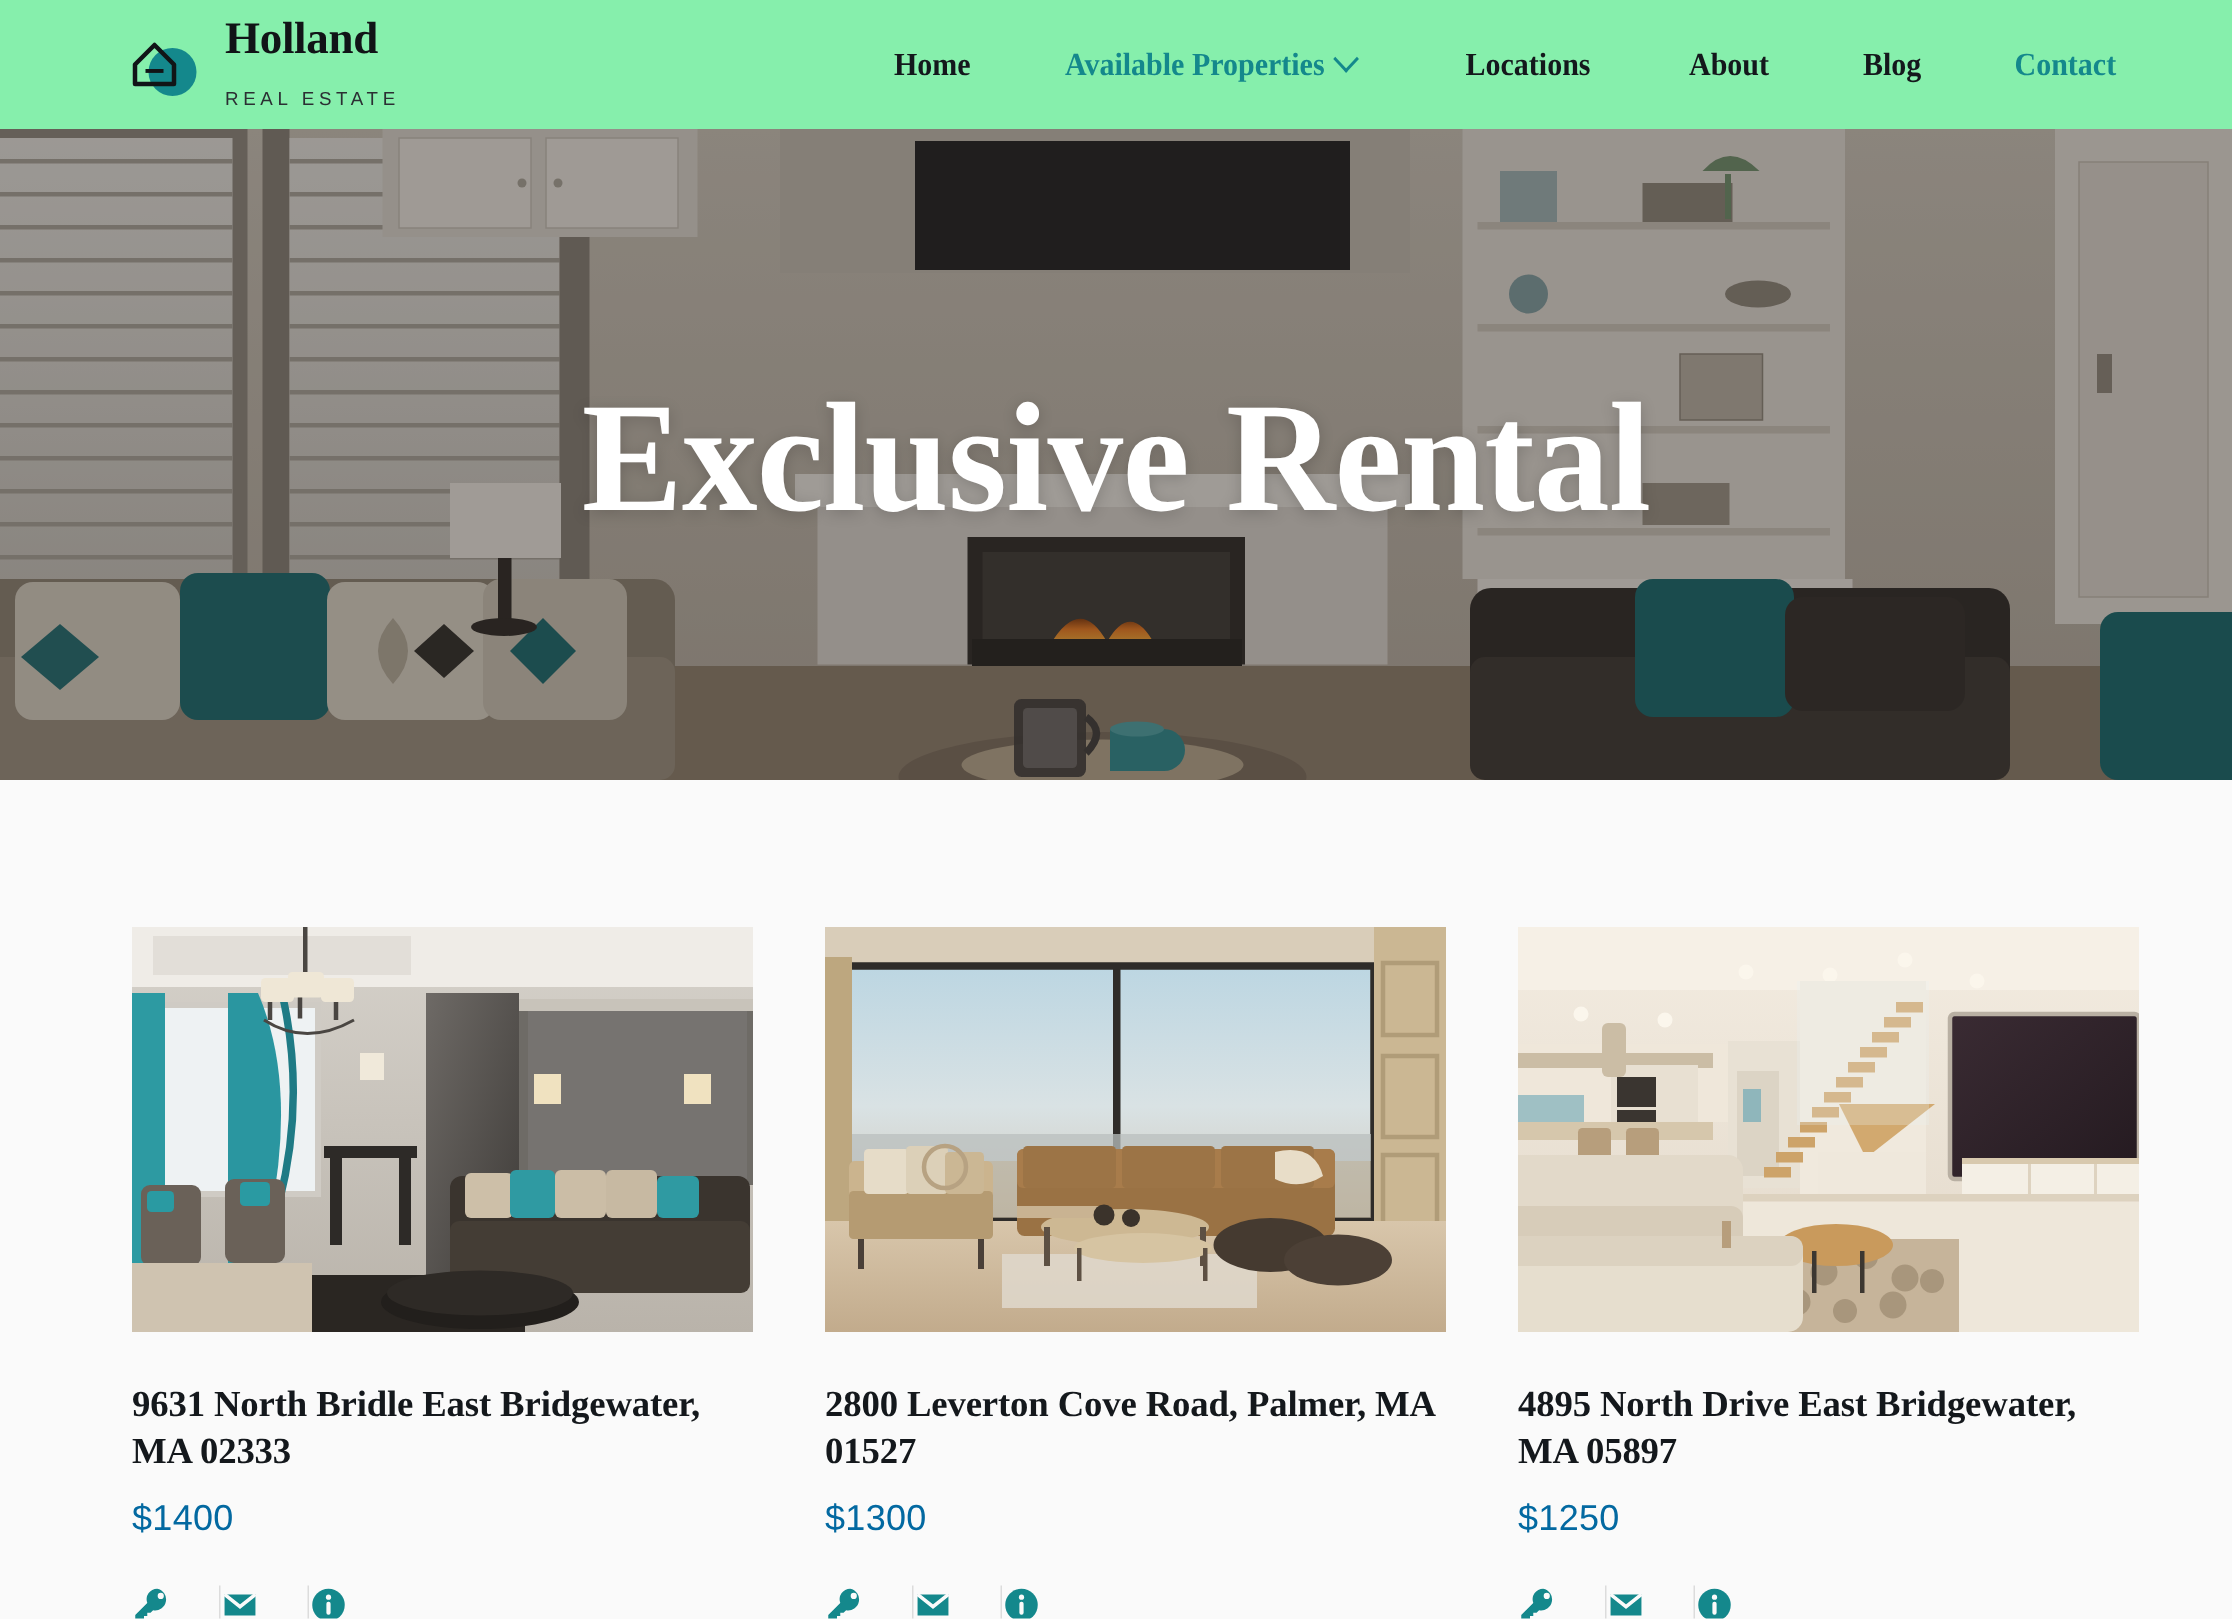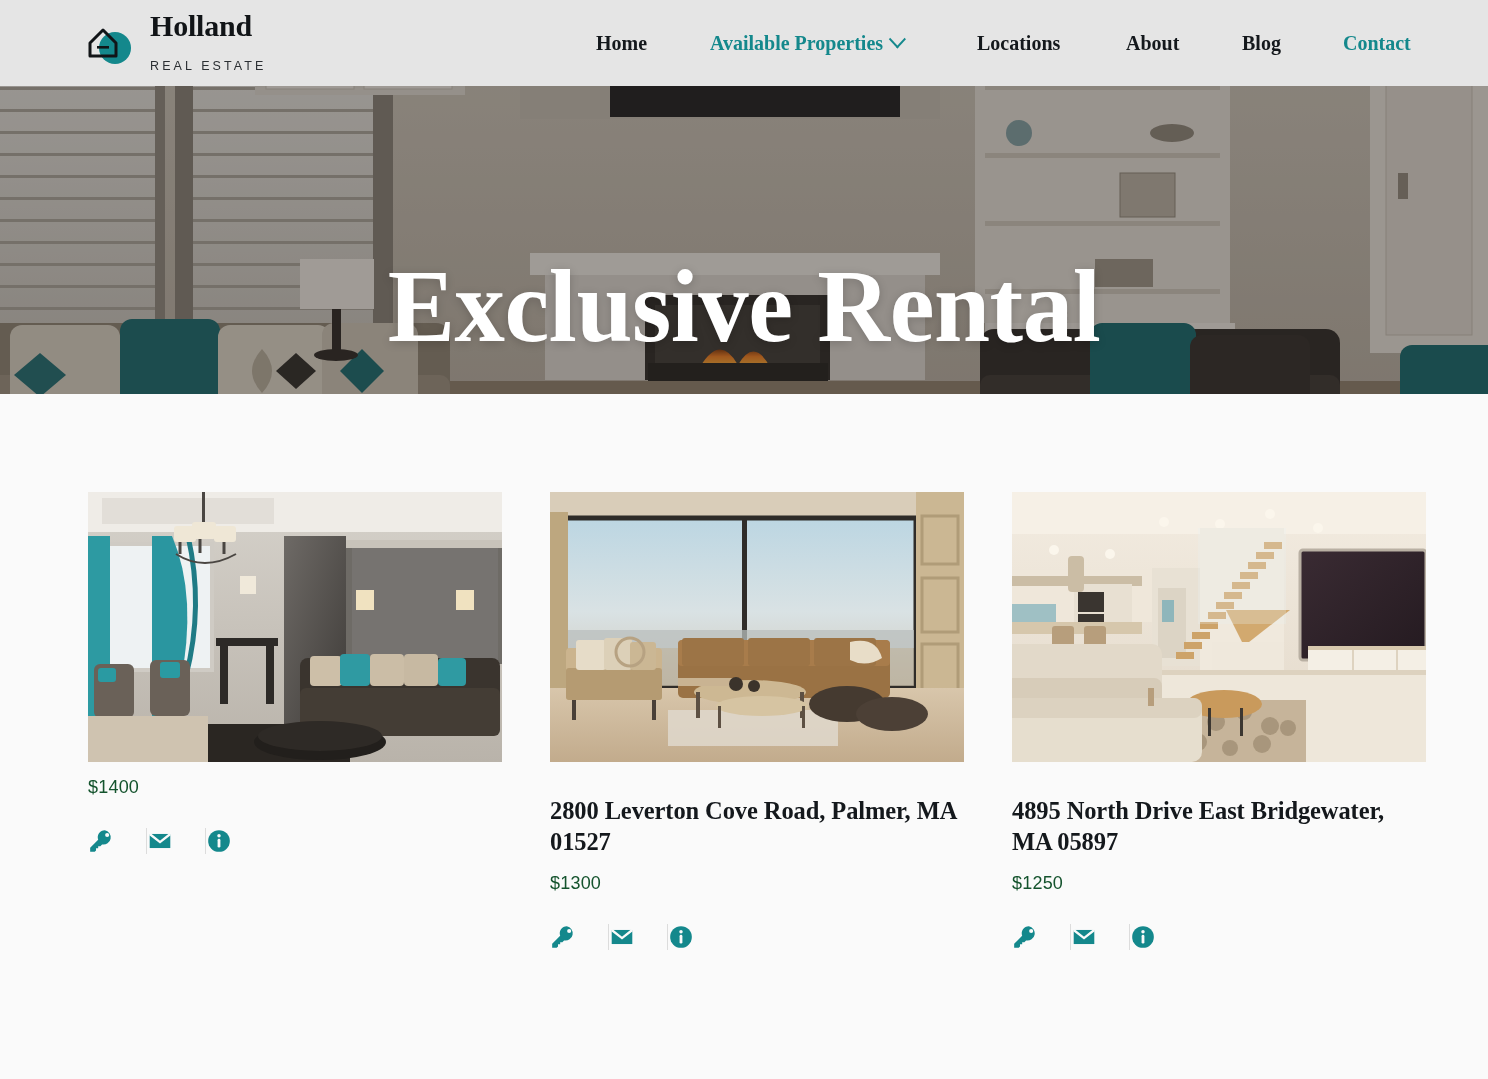--- a/index.html
+++ b/index.html
@@ -9,21 +9,21 @@
     overflow: hidden;
     background: #fafafa;
     font-family: "Liberation Sans", sans-serif;
   }
 
   
   .site-header {
     position: relative;
     width: 1488px;
     height: 86px;
-    background: #e5e5e5;
+    background: #86efac;
     display: flex;
     align-items: center;
     z-index: 5;
   }
   .brand {
     display: flex;
     align-items: center;
     margin-left: 82px;
     gap: 12px;
     text-decoration: none;
@@ -85,21 +85,21 @@
     border-right: 2px solid #14888c;
     border-bottom: 2px solid #14888c;
     transform: rotate(45deg) translate(-3px, -3px);
     flex: 0 0 13px;
   }
 
   
   .hero {
     position: relative;
     width: 1488px;
-    height: 308px;
+    height: 434px;
     overflow: hidden;
     background: #000000;
   }
   .hero-photo { position: absolute; inset: 0; }
   .hero-photo svg { display: block; width: 100%; height: 100%; }
   .hero-scrim {
     position: absolute; inset: 0;
     background: rgba(40,36,32,0.40);
   }
   .hero-title {
@@ -145,22 +145,22 @@
     font-weight: bold;
     font-size: 24.5px;
     line-height: 1.26;
     color: #14181c;
     letter-spacing: -0.1px;
     cursor: pointer;
   }
   .card-price {
     margin-top: 15px;
     font-family: "Liberation Sans", sans-serif;
-    font-size: 18px;
-    color: #14532d;
+    font-size: 24px;
+    color: #0369a1;
     letter-spacing: 0.2px;
   }
   .card-actions {
     margin-top: 23px;
     display: flex;
     align-items: center;
     height: 40px;
   }
   .act {
     width: 58px;
@@ -418,20 +418,21 @@
           <rect x="316" y="162" width="34" height="32" rx="4" fill="#c7b9a2"></rect>
           <rect x="350" y="166" width="28" height="28" rx="4" fill="#2f9aa2"></rect>
 
           <rect x="112" y="232" width="150" height="38" fill="#2a2622"></rect>
           <ellipse cx="232" cy="250" rx="66" ry="18" fill="#221f1c"></ellipse>
           <ellipse cx="232" cy="244" rx="62" ry="15" fill="#2e2a26"></ellipse>
 
           <rect x="0" y="224" width="120" height="46" fill="#cfc3b0"></rect>
         </svg>
       </a>
+      <h3 class="card-title">9631 North Bridle East Bridgewater, MA 02333</h3>
       <div class="card-price">$1400</div>
       <div class="card-actions">
         <span class="act">
           <svg width="26" height="26" viewBox="0 0 24 24">
               <path class="act-icon-fill" d="M15.5 2a6.5 6.5 0 0 0-6.1 8.8L2 18.2V22h4.2l1.2-1.2v-2h2v-2h2l1.6-1.6A6.5 6.5 0 1 0 15.5 2zm2.2 6.3a1.9 1.9 0 1 1 0-3.8 1.9 1.9 0 0 1 0 3.8z"></path>
             </svg>
         </span>
         <span class="divider"></span>
         <span class="act">
           <svg width="26" height="26" viewBox="0 0 24 24">

